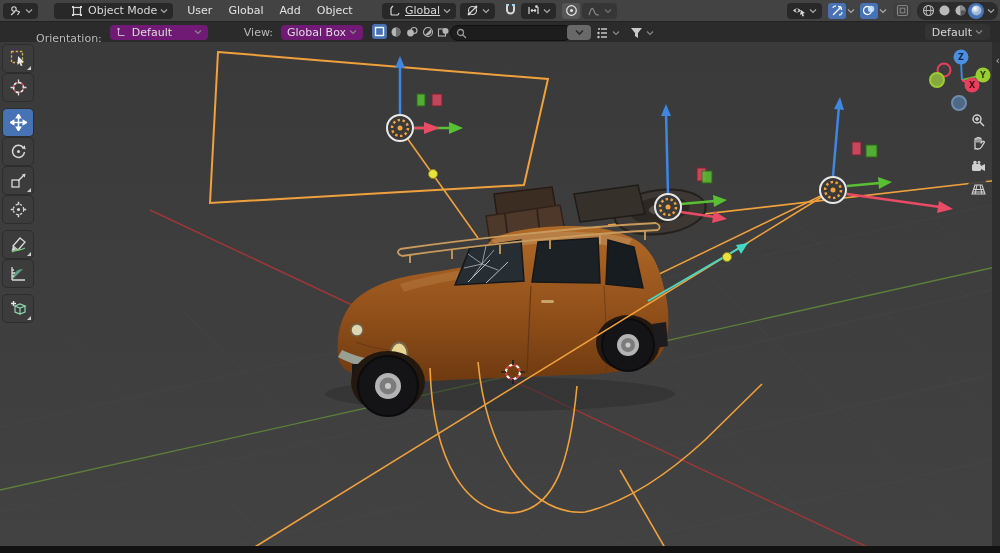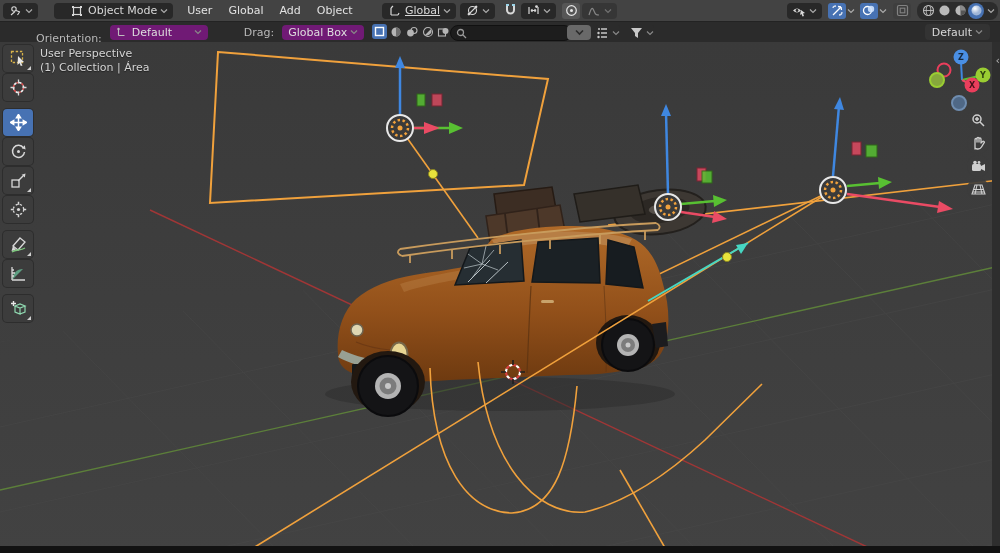--- a/index.html
+++ b/index.html
@@ -276,21 +276,21 @@
             <circle cx="2.5" cy="2" r="1.2" fill="#bdbdbd"></circle>
           </svg>
       </span>
       <span style="margin-left:5px;flex:1;">Default</span>
       <span class="chev">
         <svg width="8" height="6" viewBox="0 0 8 6">
             <path d="M1 1.5l3 3 3-3" stroke="#888" fill="none" stroke-width="1.2"></path>
           </svg>
       </span>
     </div>
-    <span class="lbl" style="margin-left:36px;">Drag:</span>
+    <span class="lbl" style="margin-left:36px;">View:</span>
     <div class="dd" style="margin-left:8px;">
       <span>Global Box</span>
       <span class="chev">
         <svg width="8" height="6" viewBox="0 0 8 6">
             <path d="M1 1.5l3 3 3-3" stroke="#888" fill="none" stroke-width="1.2"></path>
           </svg>
       </span>
     </div>
 
     <div class="modebtns">
@@ -533,24 +533,20 @@
         <line x1="847" y1="152" x2="940" y2="165" stroke="#ea4b64" stroke-width="2.5"></line>
         <polygon points="953,167 939,159 937,171" fill="#ea4b64"></polygon>
         <rect x="852" y="100" width="9" height="13" fill="#ea4b64" opacity=".8" stroke="#8a1f30"></rect>
         <rect x="866" y="103" width="11" height="12" fill="#58c032" opacity=".85" stroke="#2e6e14"></rect>
         <circle cx="833" cy="148" r="13" fill="#3a3a3a" stroke="#e8e8e8" stroke-width="2"></circle>
         <circle cx="833" cy="148" r="8" fill="none" stroke="#f0a13c" stroke-width="2.5" stroke-dasharray="2.5 2.5"></circle>
         <circle cx="833" cy="148" r="2.5" fill="#f0a13c"></circle>
       </g>
     </svg>
 
-    <div class="vtext">
-      <div>User Perspective</div>
-      <div>(1) Collection | Área</div>
-    </div>
 
     <div class="ltools">
       <div class="tool">
         <svg width="17" height="17" viewBox="0 0 17 17">
             <rect x="1.5" y="1.5" width="11" height="11" fill="none" stroke="#d8b24a" stroke-width="1.3" stroke-dasharray="2.4 1.8"></rect>
             <polygon points="8,6 14,12 11,12.5 12.5,15.5 10.8,16 9.5,13 7.5,15" fill="#e8e8e8"></polygon>
           </svg>
         <span class="sub"></span>
       </div>
       <div class="tool">

